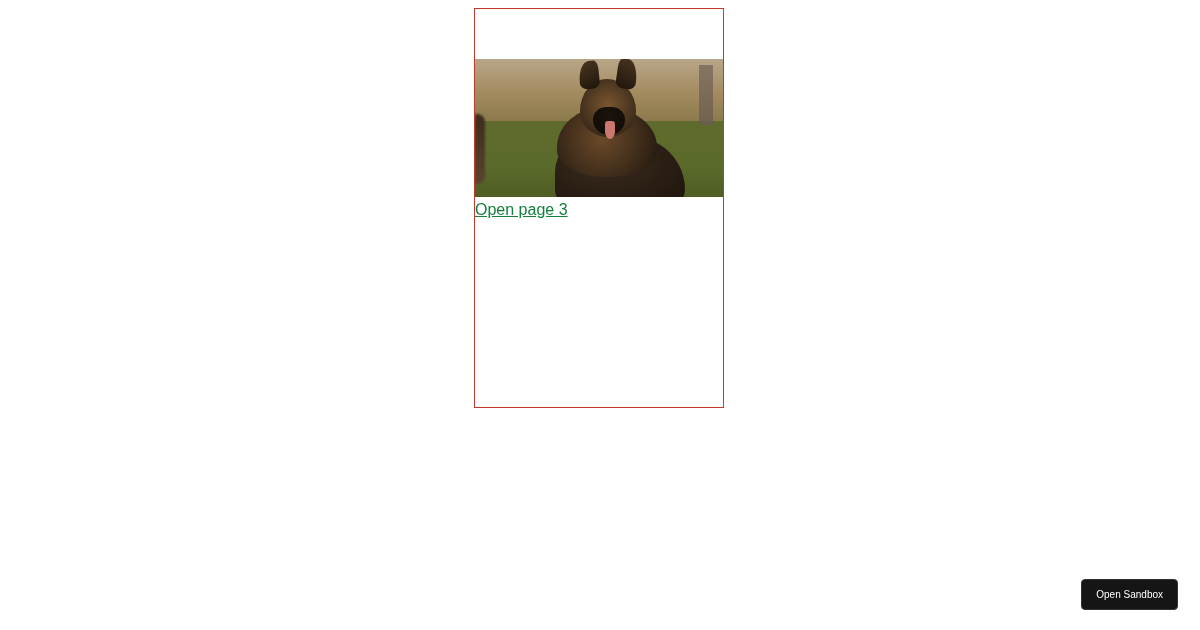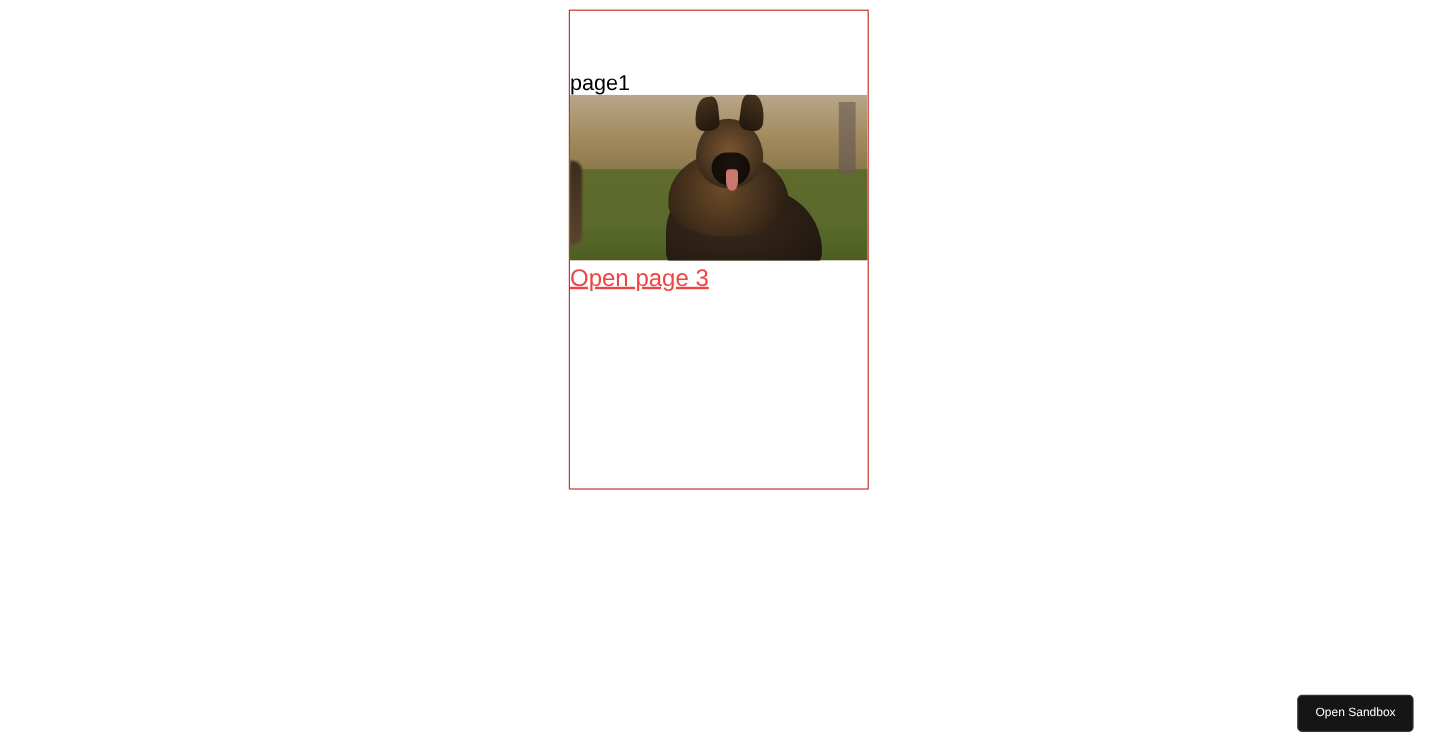--- a/index.html
+++ b/index.html
@@ -126,22 +126,22 @@
       position: absolute;
       left: 82px; bottom: 118px;
       width: 20px; height: 30px;
       background: linear-gradient(200deg, #4b3620 0%, #1f150c 100%);
       border-radius: 30% 70% 50% 50% / 40% 100% 30% 30%;
       transform: rotate(8deg);
     }
     .link {
       display: inline-block;
       margin-top: 4px;
-      font-size: 20px;
-      color: #ef4444;
+      font-size: 16px;
+      color: #15803d;
       text-decoration: underline;
       cursor: pointer;
     }
     .sandbox-button {
       position: absolute;
       right: 22px;
       bottom: 20px;
       background: #151515;
       color: #ffffff;
       font-size: 10px;
@@ -150,21 +150,20 @@
       border: 1px solid #333;
       cursor: pointer;
       font-family: Arial, Helvetica, sans-serif;
     }
   </style>
 </head>
 <body>
 
 <div class="container">
   <div class="spacer"></div>
-  <span class="page-label">page1</span>
   <div class="image" aria-label="dog-photo">
     <div class="bg-sky"></div>
     <div class="bg-grass"></div>
     <div class="fence-post"></div>
     <div class="blur-left"></div>
     <div class="dog">
       <div class="dog-body"></div>
       <div class="dog-mane"></div>
       <div class="dog-head"></div>
       <div class="ear-left"></div>

